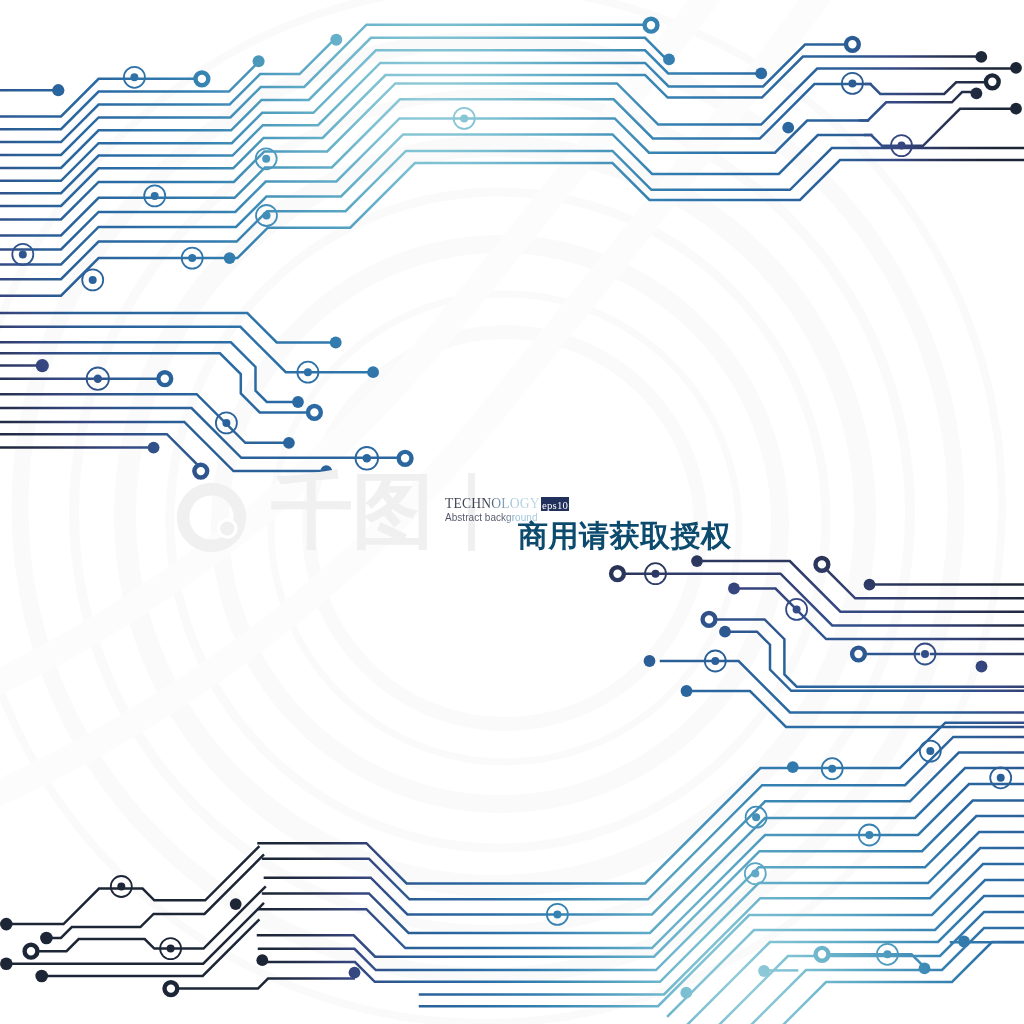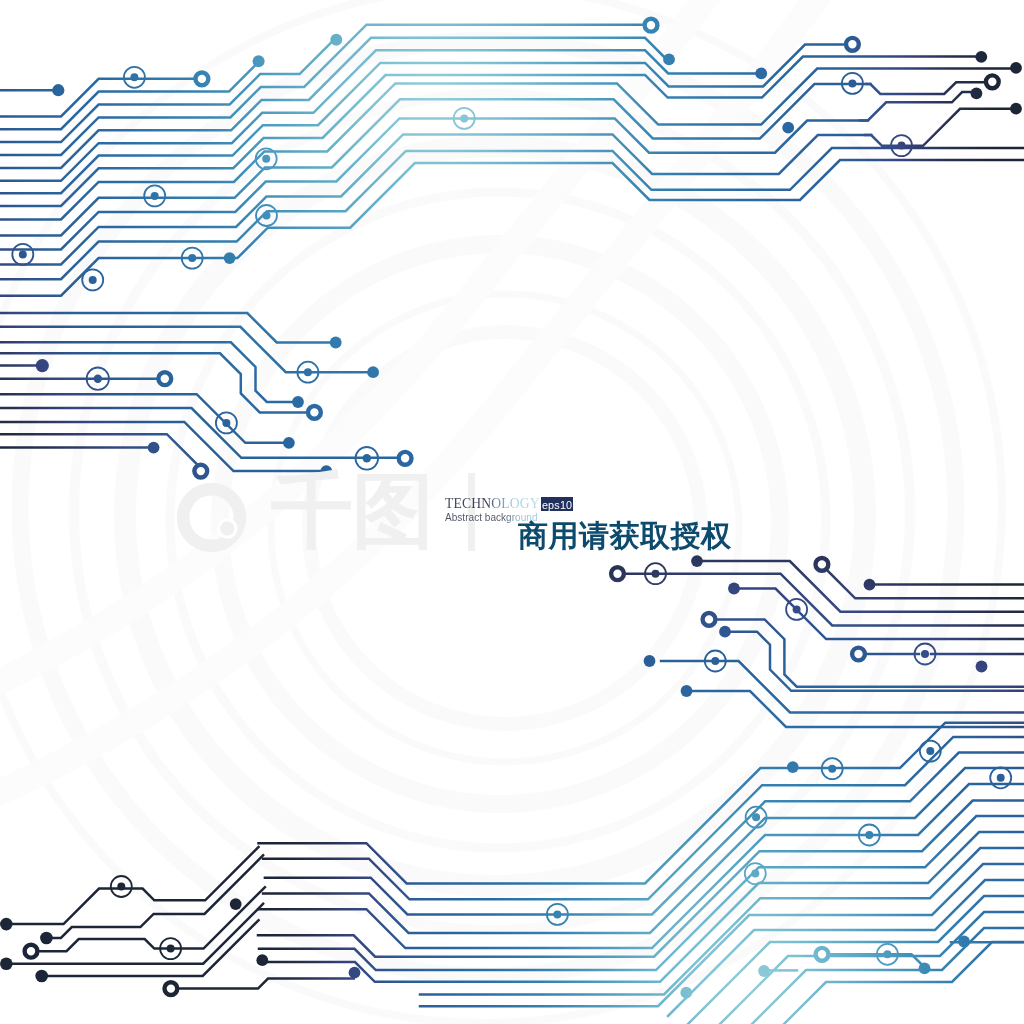--- a/index.html
+++ b/index.html
@@ -14,21 +14,21 @@
             line-height:1;color:#f0f0f0;letter-spacing:-1px;font-weight:700;}
   .wm-bar{position:absolute;left:468px;top:473px;width:7px;height:78px;background:#f0f0f0;}
   .wm-tag{position:absolute;left:518px;top:470px;font-family:"Liberation Sans",sans-serif;font-size:30px;
           line-height:1;color:#f0f0f0;font-weight:700;letter-spacing:0.5px;}
   .wm-note{position:absolute;left:518px;top:521px;font-family:"Liberation Sans",sans-serif;font-size:30px;
            line-height:1;color:#0c4a6e;font-weight:700;letter-spacing:0.5px;}
   #caption{position:absolute;left:445px;top:497px;line-height:1;}
   .cap-line1{font-family:"Liberation Serif",serif;font-size:13.6px;letter-spacing:0.2px;white-space:nowrap;}
   .cap-title{background:linear-gradient(90deg,#3d4255 0%,#3d4255 45%,#6f8ead 57%,#a6cbdd 72%,#bfdcea 100%);
              -webkit-background-clip:text;background-clip:text;color:transparent;font-weight:400;text-decoration:underline;}
-  .cap-badge{background:#22305c;color:#fff;font-family:Liberation Sans, sans-serif;font-size:10.8px;padding:1.5px 1px 1px 1px;margin-left:1px;}
+  .cap-badge{background:#22305c;color:#fff;font-family:Liberation Serif, serif;font-size:10.8px;padding:1.5px 1px 1px 1px;margin-left:1px;}
   .cap-sub{font-family:Liberation Sans, sans-serif;font-size:10px;letter-spacing:0.04px;margin-top:2px;white-space:nowrap;
            background:linear-gradient(90deg,#4f5468 0%,#4f5468 46%,#93bfd8 58%,#b5d7e7 90%,#bfdcea 100%);
            -webkit-background-clip:text;background-clip:text;color:transparent;}
 </style>
 </head>
 <body>
 
 <div id="stage">
   <svg id="circuit" width="1024" height="1024" viewBox="0 0 1024 1024">
     <defs>

